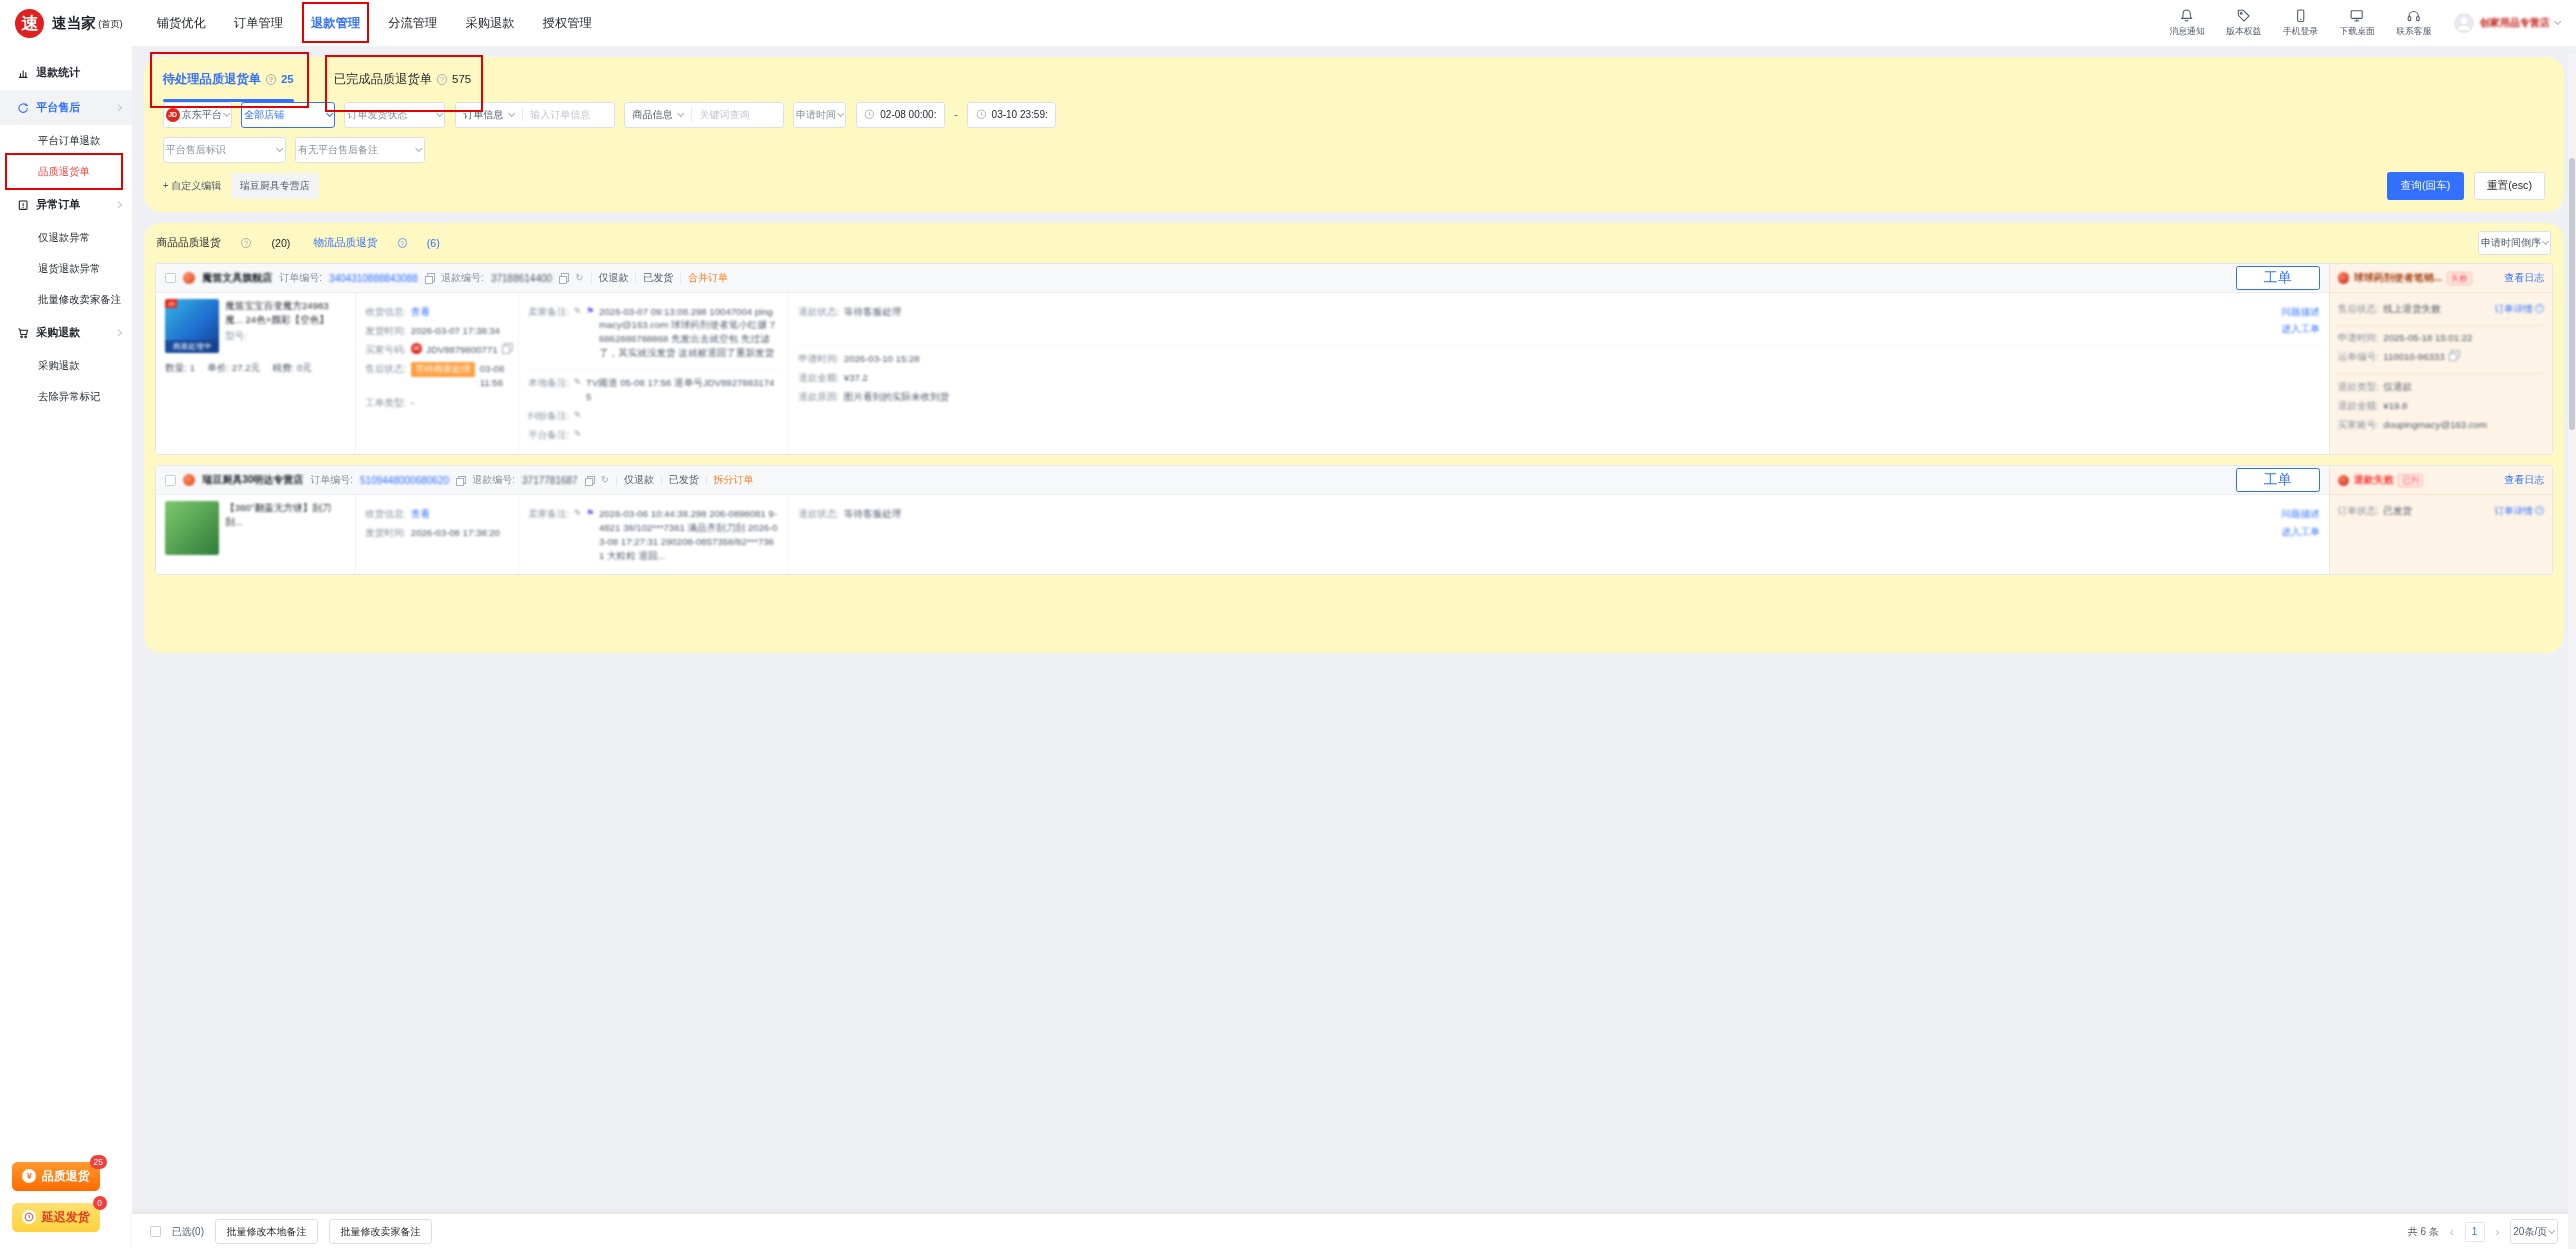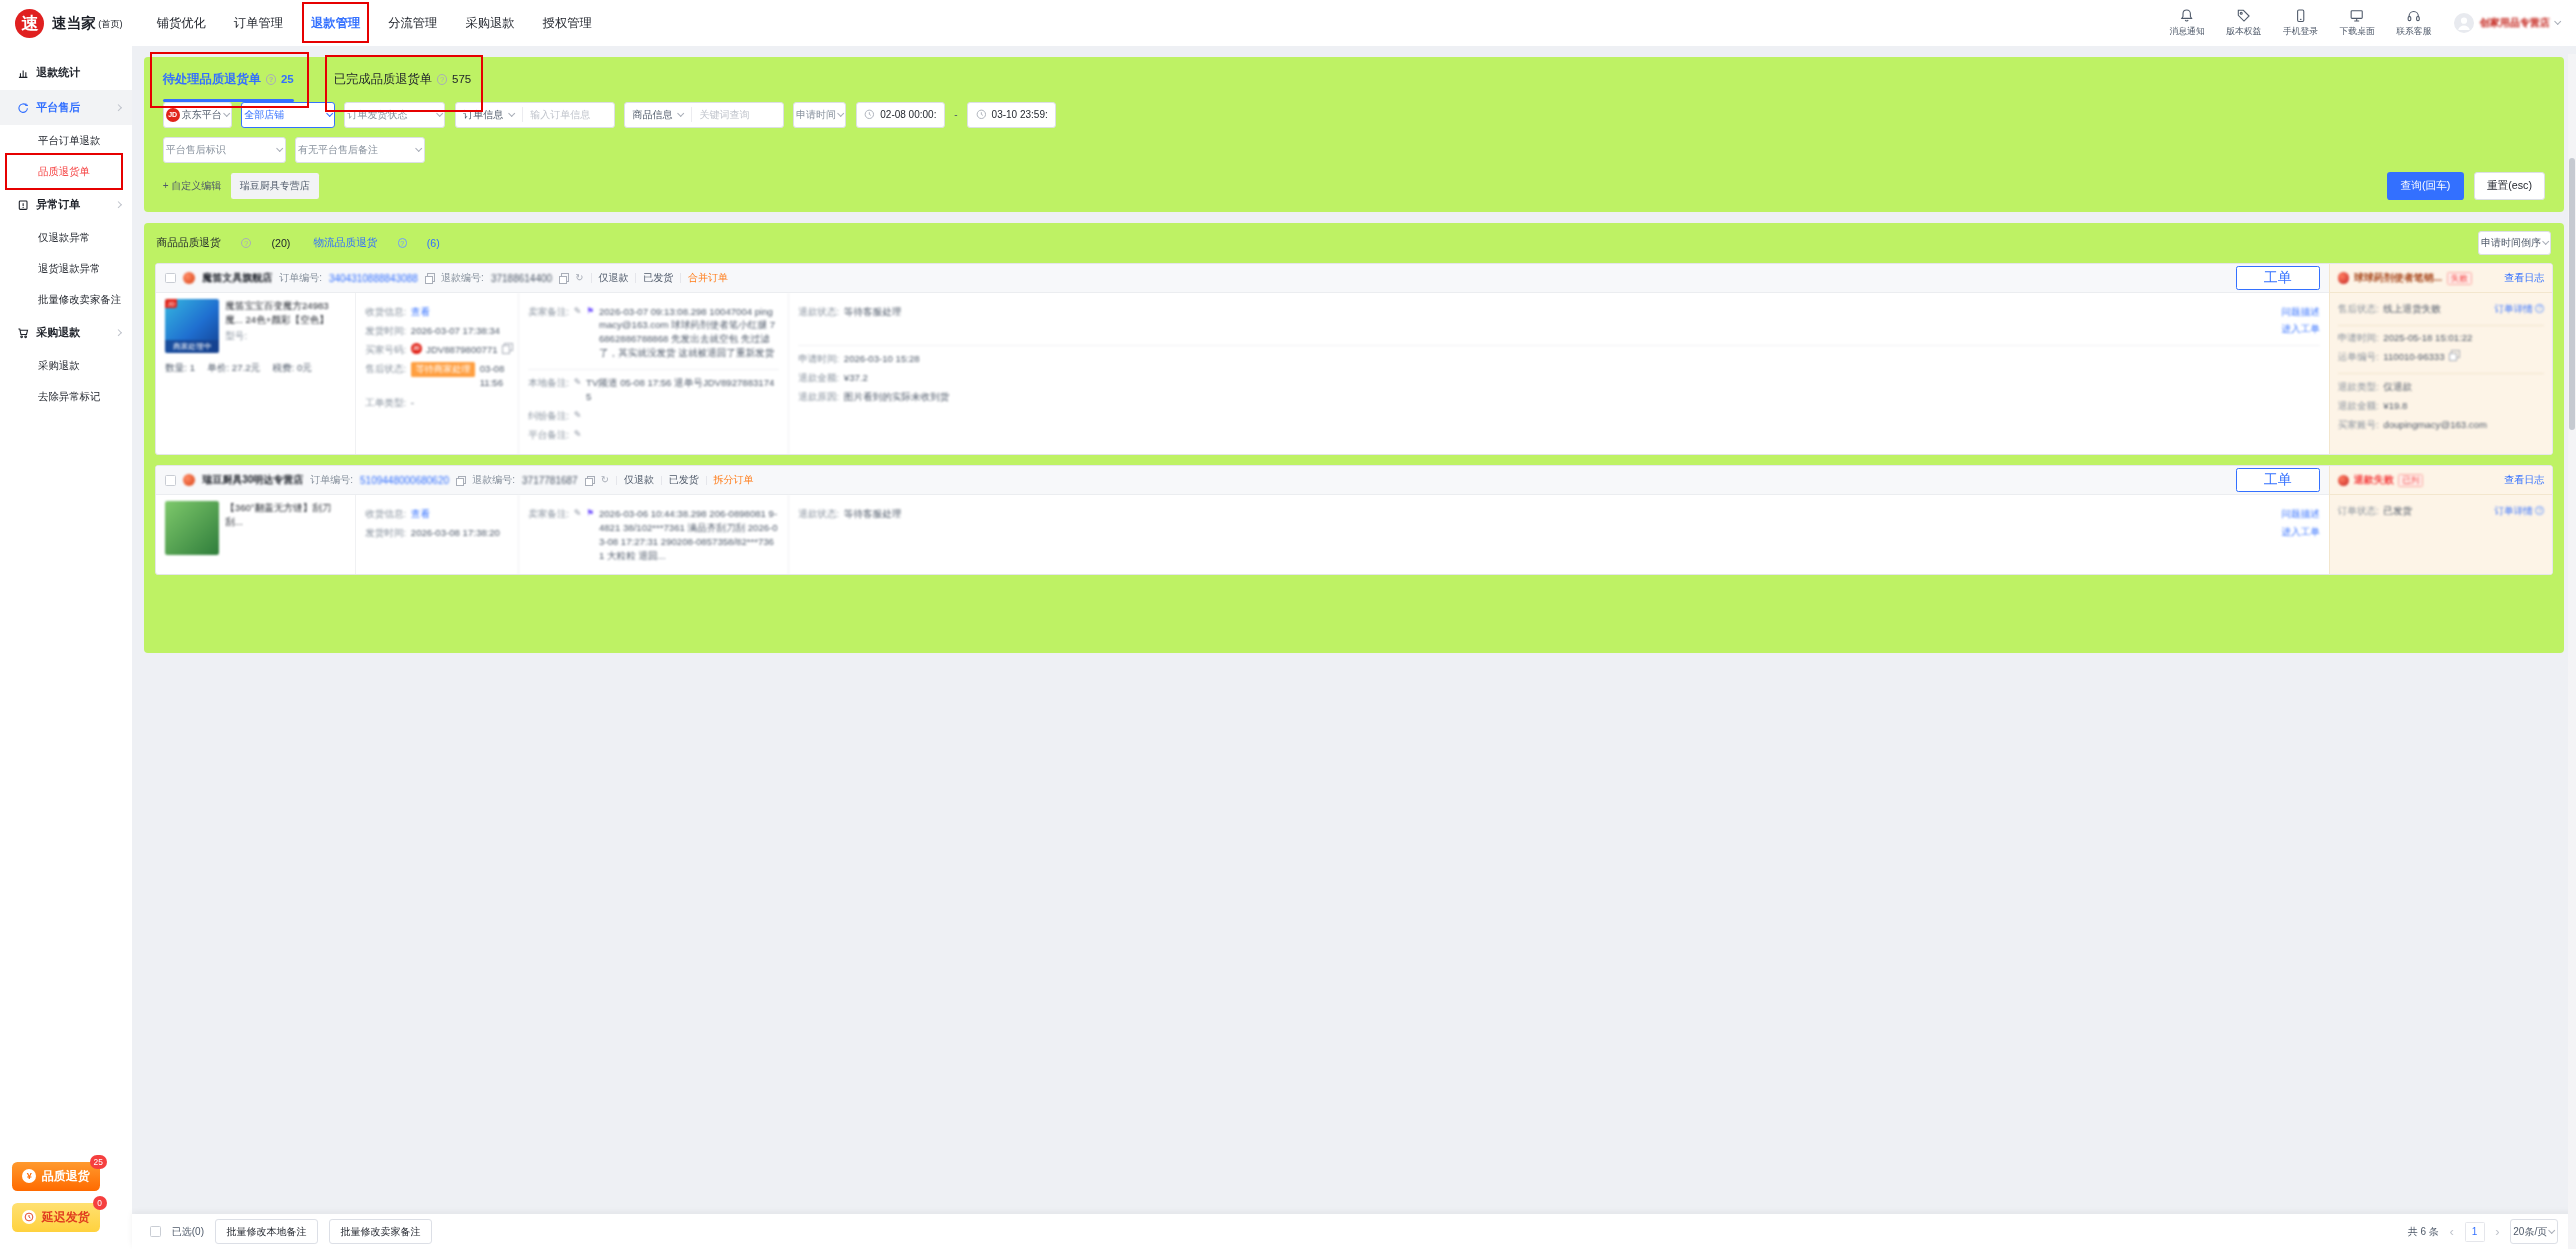--- a/index.html
+++ b/index.html
@@ -48,21 +48,21 @@
 .ssub.red{color:#f53f3f}
 .fbadge{position:absolute;left:12.3px;display:flex;align-items:center;gap:5.4px;padding:6.1px 10px;border-radius:5.4px;font-weight:bold;font-size:12px;cursor:pointer}
 .fbadge.quality{bottom:58px;background:linear-gradient(180deg,#ff9a2e,#ff6a00);color:#fff}
 .fbadge.delay{bottom:17px;background:linear-gradient(180deg,#ffe071,#ffd23e);color:#e03c1e}
 .fbadge .cnt{position:absolute;top:-7px;right:-7px;background:#f53f3f;color:#fff;font-size:8.4px;min-width:14px;height:14px;border-radius:7px;display:flex;align-items:center;justify-content:center;padding:0 3.8px;font-weight:normal}
 .coin{width:14px;height:14px;border-radius:50%;background:#fff;color:#ff6a00;font-weight:bold;font-size:9.2px;display:flex;align-items:center;justify-content:center}
 .coin::before{content:"\A5"}
 .clockwrap{width:14px;height:14px;border-radius:50%;background:#fff;display:flex;align-items:center;justify-content:center}
 
 .main{position:absolute;left:132px;top:46px;right:0;bottom:0;padding:10.7px 12.3px 0 12.3px;overflow:hidden}
-.card{background:#bef264;border-radius:4px}
+.card{background:#fef9c3;border-radius:17px}
 .card-filters{margin-bottom:10.7px;padding-bottom:12.3px}
 .tabrow{display:flex;align-items:center;gap:40px;padding:0 18.4px;height:45px}
 .tab{position:relative;display:flex;align-items:center;gap:4.6px;font-size:12.3px;color:#1d2129;height:45px;cursor:pointer}
 .tab.active{color:#3370ff;font-weight:bold}
 .tab.active::after{content:"";position:absolute;left:0;right:0;bottom:0;height:2.3px;background:#3370ff;border-radius:1.5px}
 .tcount{font-size:11.5px}
 .frow{display:flex;align-items:center;gap:9.2px;padding:0 18.4px;margin-bottom:9.2px}
 .sel{display:inline-flex;align-items:center;height:26px;border:0.8px solid #dcdfe6;border-radius:3.1px;padding:0 2px;font-size:10px;color:#4e5969;background:#fff;gap:2px;cursor:pointer;white-space:nowrap}
 .sel.blue{border-color:#3370ff;color:#3370ff}
 .sel .gray{color:#86909c}

